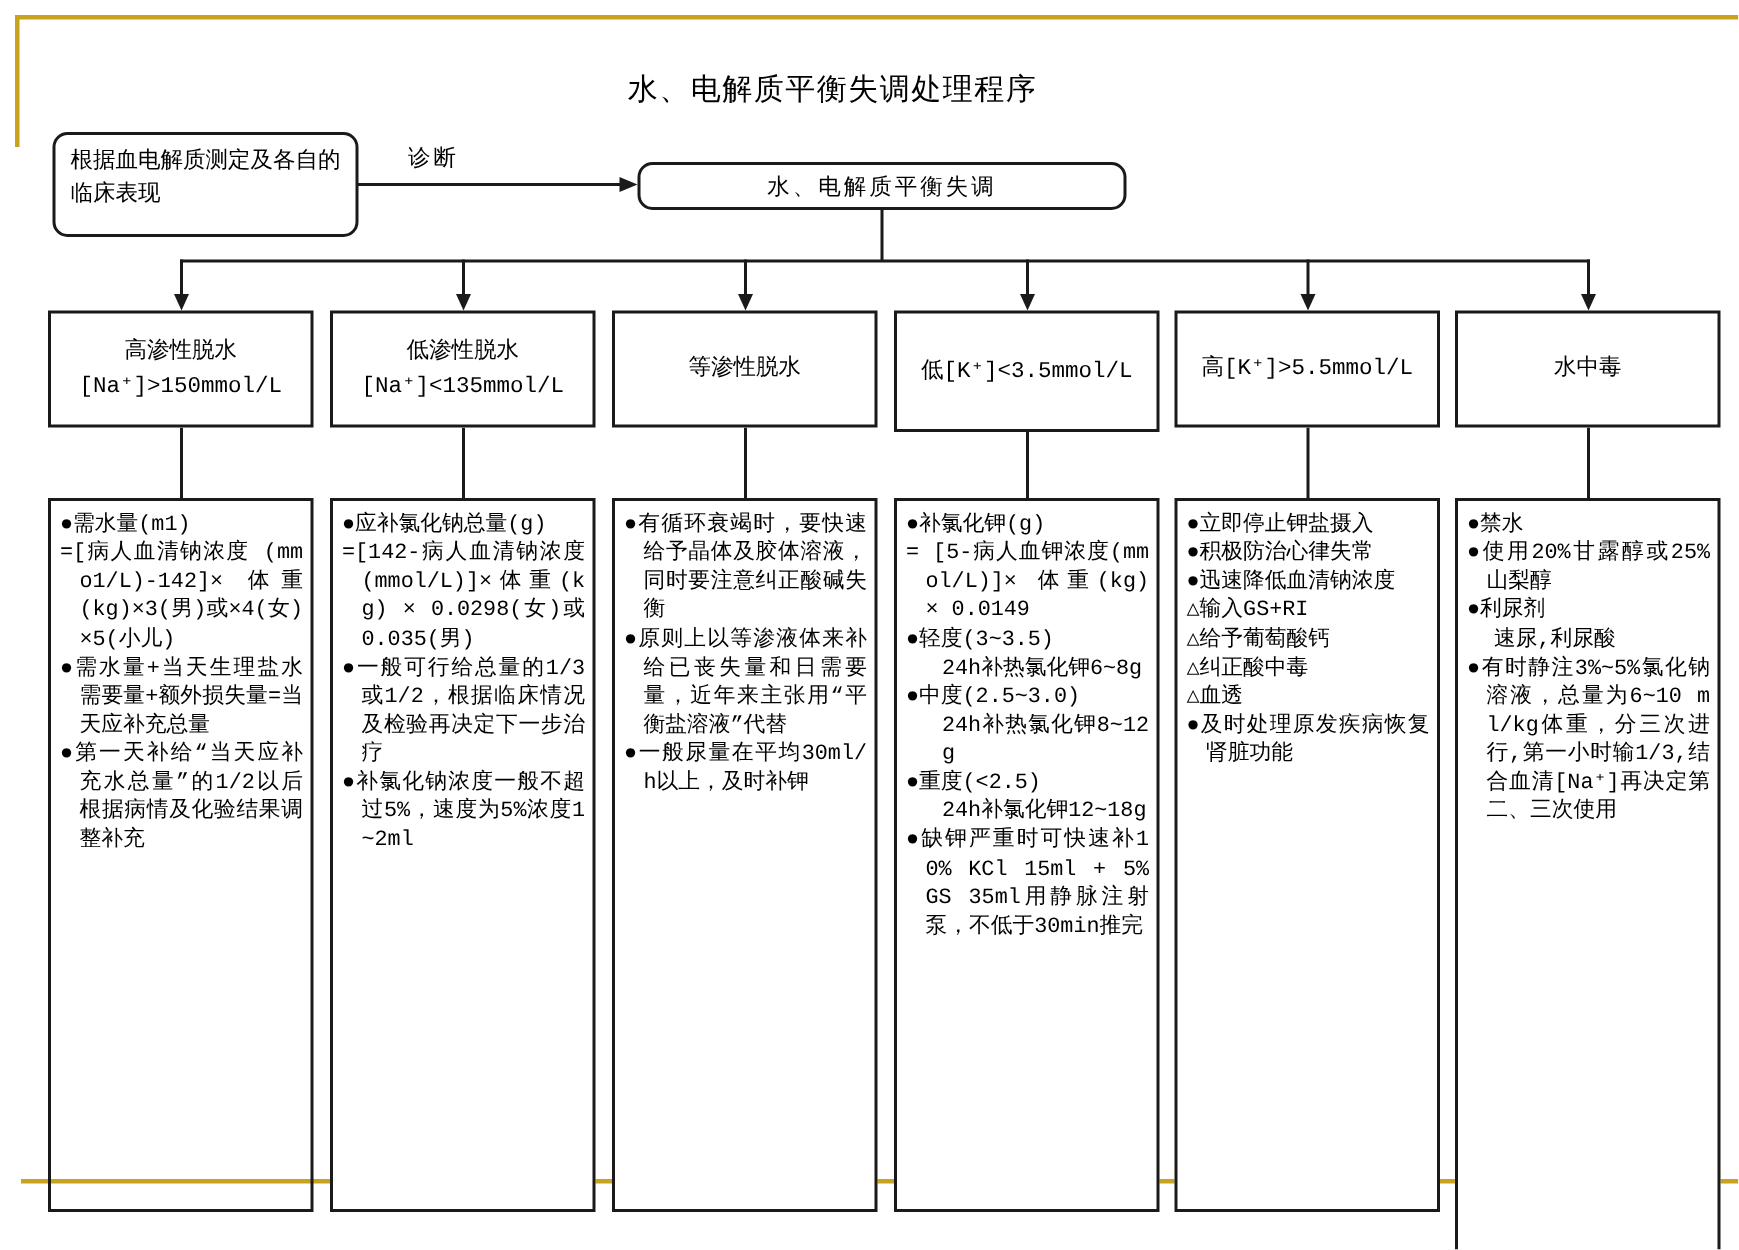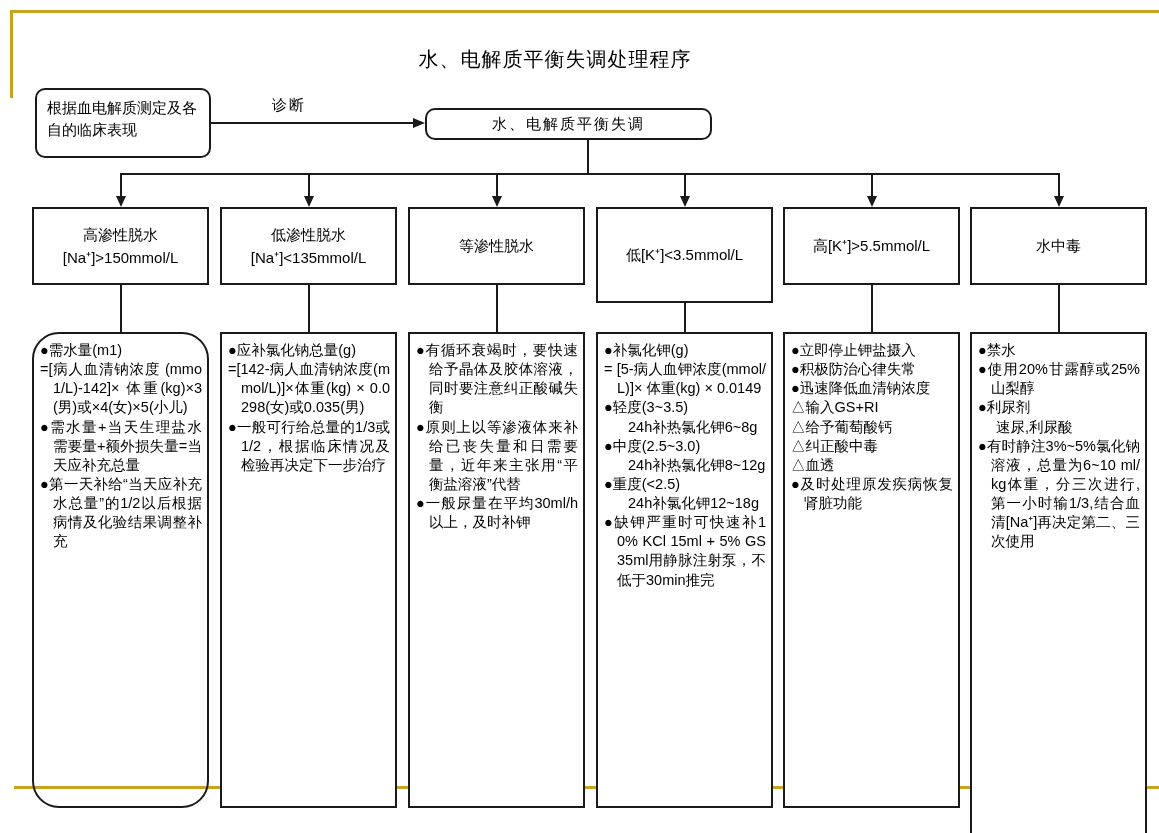--- a/index.html
+++ b/index.html
@@ -1,49 +1,49 @@
 <!DOCTYPE html>
 <html><head>
 <meta charset="utf-8">
 <style>
   html,body{margin:0;padding:0;background:#fff;}
   .canvas{
     position:relative;width:1159px;height:833px;background:#ffffff;overflow:hidden;
-    font-family:Liberation Sans, sans-serif;color:#000;
+    font-family:Liberation Mono, monospace;color:#000;
   }
   
   .gold{position:absolute;background:#C9A21E;z-index:0;}
   .gold.top{left:10px;top:10px;width:1149px;height:3px;}
   .gold.left{left:10px;top:10px;width:3px;height:88px;}
   .gold.bottom{left:14px;top:786px;width:1145px;height:3px;}
   
   .title{position:absolute;left:0;top:46px;width:1110px;text-align:center;
     font-size:20px;letter-spacing:1px;z-index:2;}
   
   .rbox{position:absolute;border:2px solid #1a1a1a;border-radius:10px;background:#fff;
     font-size:15px;z-index:2;box-sizing:border-box;}
-  .srcbox{left:35px;top:88px;width:176px;height:70px;padding:7px 10px;line-height:1.45;}
-  .mainbox{left:425px;top:108px;width:287px;height:32px;display:flex;
+  .srcbox{left:35px;top:88px;width:204px;height:70px;padding:7px 10px;line-height:1.45;}
+  .mainbox{left:425px;top:108px;width:326px;height:32px;display:flex;
     align-items:center;justify-content:center;letter-spacing:2px;text-align:right;}
   
   .hline,.vline{position:absolute;background:#1a1a1a;z-index:1;}
   .arrowhead-right{position:absolute;width:0;height:0;z-index:1;
     border-top:5px solid transparent;border-bottom:5px solid transparent;
     border-left:12px solid #1a1a1a;}
   .arrowhead-down{position:absolute;width:0;height:0;z-index:1;
     border-left:5px solid transparent;border-right:5px solid transparent;
     border-top:11px solid #1a1a1a;}
   .diag-label{position:absolute;left:272px;top:96px;font-size:15px;letter-spacing:2px;z-index:2;}
   
   .hdrbox{position:absolute;border:2px solid #1a1a1a;background:#fff;box-sizing:border-box;
     display:flex;flex-direction:column;align-items:center;justify-content:center;
     font-size:15px;line-height:1.55;text-align:center;z-index:2;}
   .detbox{position:absolute;border:2px solid #1a1a1a;background:#fff;box-sizing:border-box;
     padding:7px 5px 6px 6px;font-size:14.5px;line-height:1.32;z-index:2;}
-  .detbox.transparent{background:transparent;border-radius:27px;}
+  .detbox.transparent{background:transparent;}
   .item{text-align:justify;text-align-last:left;word-break:break-all;}
   .item.hang{padding-left:13px;text-indent:-13px;}
   .item.plain0{padding-left:6px;margin-left:18px;}
   .item.plain1{padding-left:18px;}
   .marker{display:inline;}
 </style>
 </head>
 <body>
 
 <div class="canvas">
@@ -87,35 +87,36 @@
       <div class="arrowhead-down" style="left: 303.5px; top: 196px;"></div>
       <div class="hdrbox" style="left: 220px; top: 207px; width: 177px; height: 78px;">
         <div>低渗性脱水</div>
         <div>[Na⁺]&lt;135mmol/L</div>
       </div>
       <div class="vline" style="left: 307.5px; top: 285px; width: 2px; height: 47px;"></div>
       <div class="detbox" style="left: 220px; top: 332px; width: 177px; height: 476px;">
         <div class="item hang"><span class="marker">●</span><span>应补氯化钠总量(g)</span></div>
         <div class="item hang"><span>=[142-病人血清钠浓度(mmol/L)]×体重(kg) × 0.0298(女)或0.035(男)</span></div>
         <div class="item hang"><span class="marker">●</span><span>一般可行给总量的1/3或1/2，根据临床情况及检验再决定下一步治疗</span></div>
+        <div class="item hang"><span class="marker">●</span><span>补氯化钠浓度一般不超过5%，速度为5%浓度1~2ml</span></div>
       </div>
       <div class="vline" style="left: 495.5px; top: 173px; width: 2px; height: 24px;"></div>
       <div class="arrowhead-down" style="left: 491.5px; top: 196px;"></div>
       <div class="hdrbox" style="left: 408px; top: 207px; width: 177px; height: 78px;">
         <div>等渗性脱水</div>
       </div>
       <div class="vline" style="left: 495.5px; top: 285px; width: 2px; height: 47px;"></div>
       <div class="detbox" style="left: 408px; top: 332px; width: 177px; height: 476px;">
         <div class="item hang"><span class="marker">●</span><span>有循环衰竭时，要快速给予晶体及胶体溶液，同时要注意纠正酸碱失衡</span></div>
         <div class="item hang"><span class="marker">●</span><span>原则上以等渗液体来补给已丧失量和日需要量，近年来主张用“平衡盐溶液”代替</span></div>
         <div class="item hang"><span class="marker">●</span><span>一般尿量在平均30ml/h以上，及时补钾</span></div>
       </div>
       <div class="vline" style="left: 683.5px; top: 173px; width: 2px; height: 24px;"></div>
       <div class="arrowhead-down" style="left: 679.5px; top: 196px;"></div>
-      <div class="hdrbox" style="left: 596px; top: 207px; width: 177px; height: 96px;">
+      <div class="hdrbox" style="left: 596px; top: 207px; width: 177px; height: 81px;">
         <div>低[K⁺]&lt;3.5mmol/L</div>
       </div>
       <div class="vline" style="left: 683.5px; top: 285px; width: 2px; height: 47px;"></div>
       <div class="detbox" style="left: 596px; top: 332px; width: 177px; height: 476px;">
         <div class="item hang"><span class="marker">●</span><span>补氯化钾(g)</span></div>
         <div class="item hang"><span>= [5-病人血钾浓度(mmol/L)]× 体重(kg) × 0.0149</span></div>
         <div class="item hang"><span class="marker">●</span><span>轻度(3~3.5)</span></div>
         <div class="item plain0"><span>24h补热氯化钾6~8g</span></div>
         <div class="item hang"><span class="marker">●</span><span>中度(2.5~3.0)</span></div>
         <div class="item plain0"><span>24h补热氯化钾8~12g</span></div>

